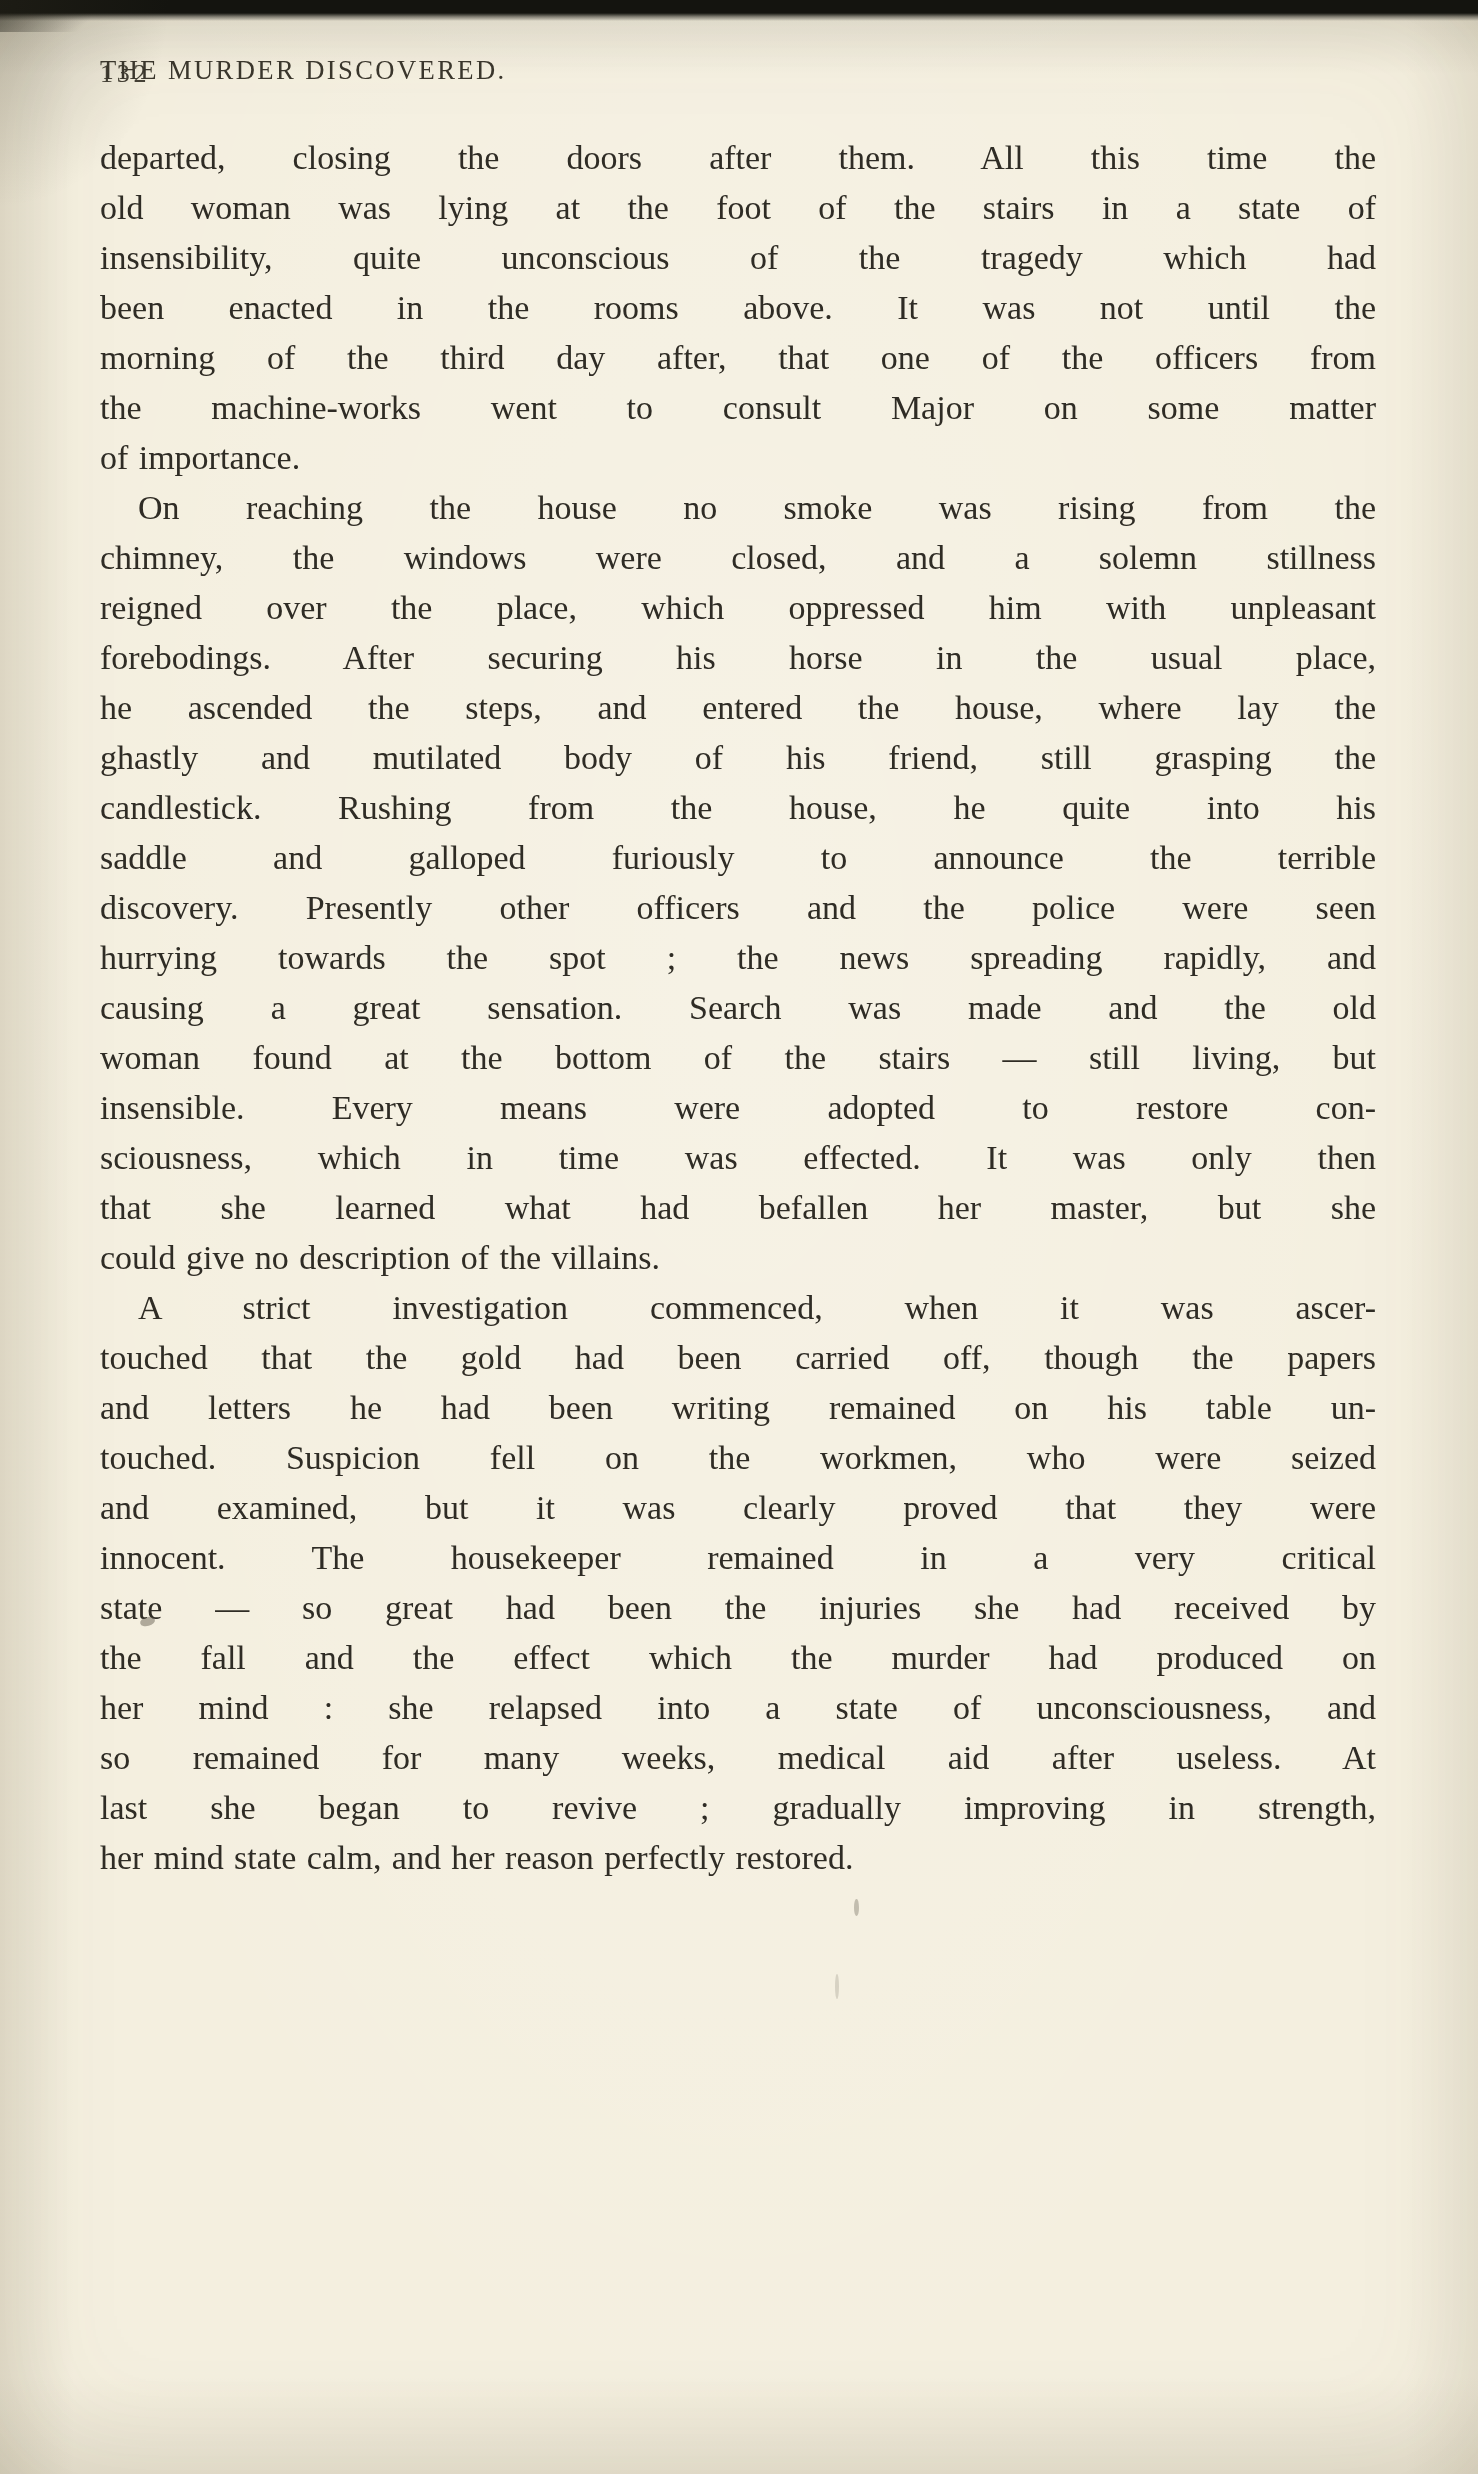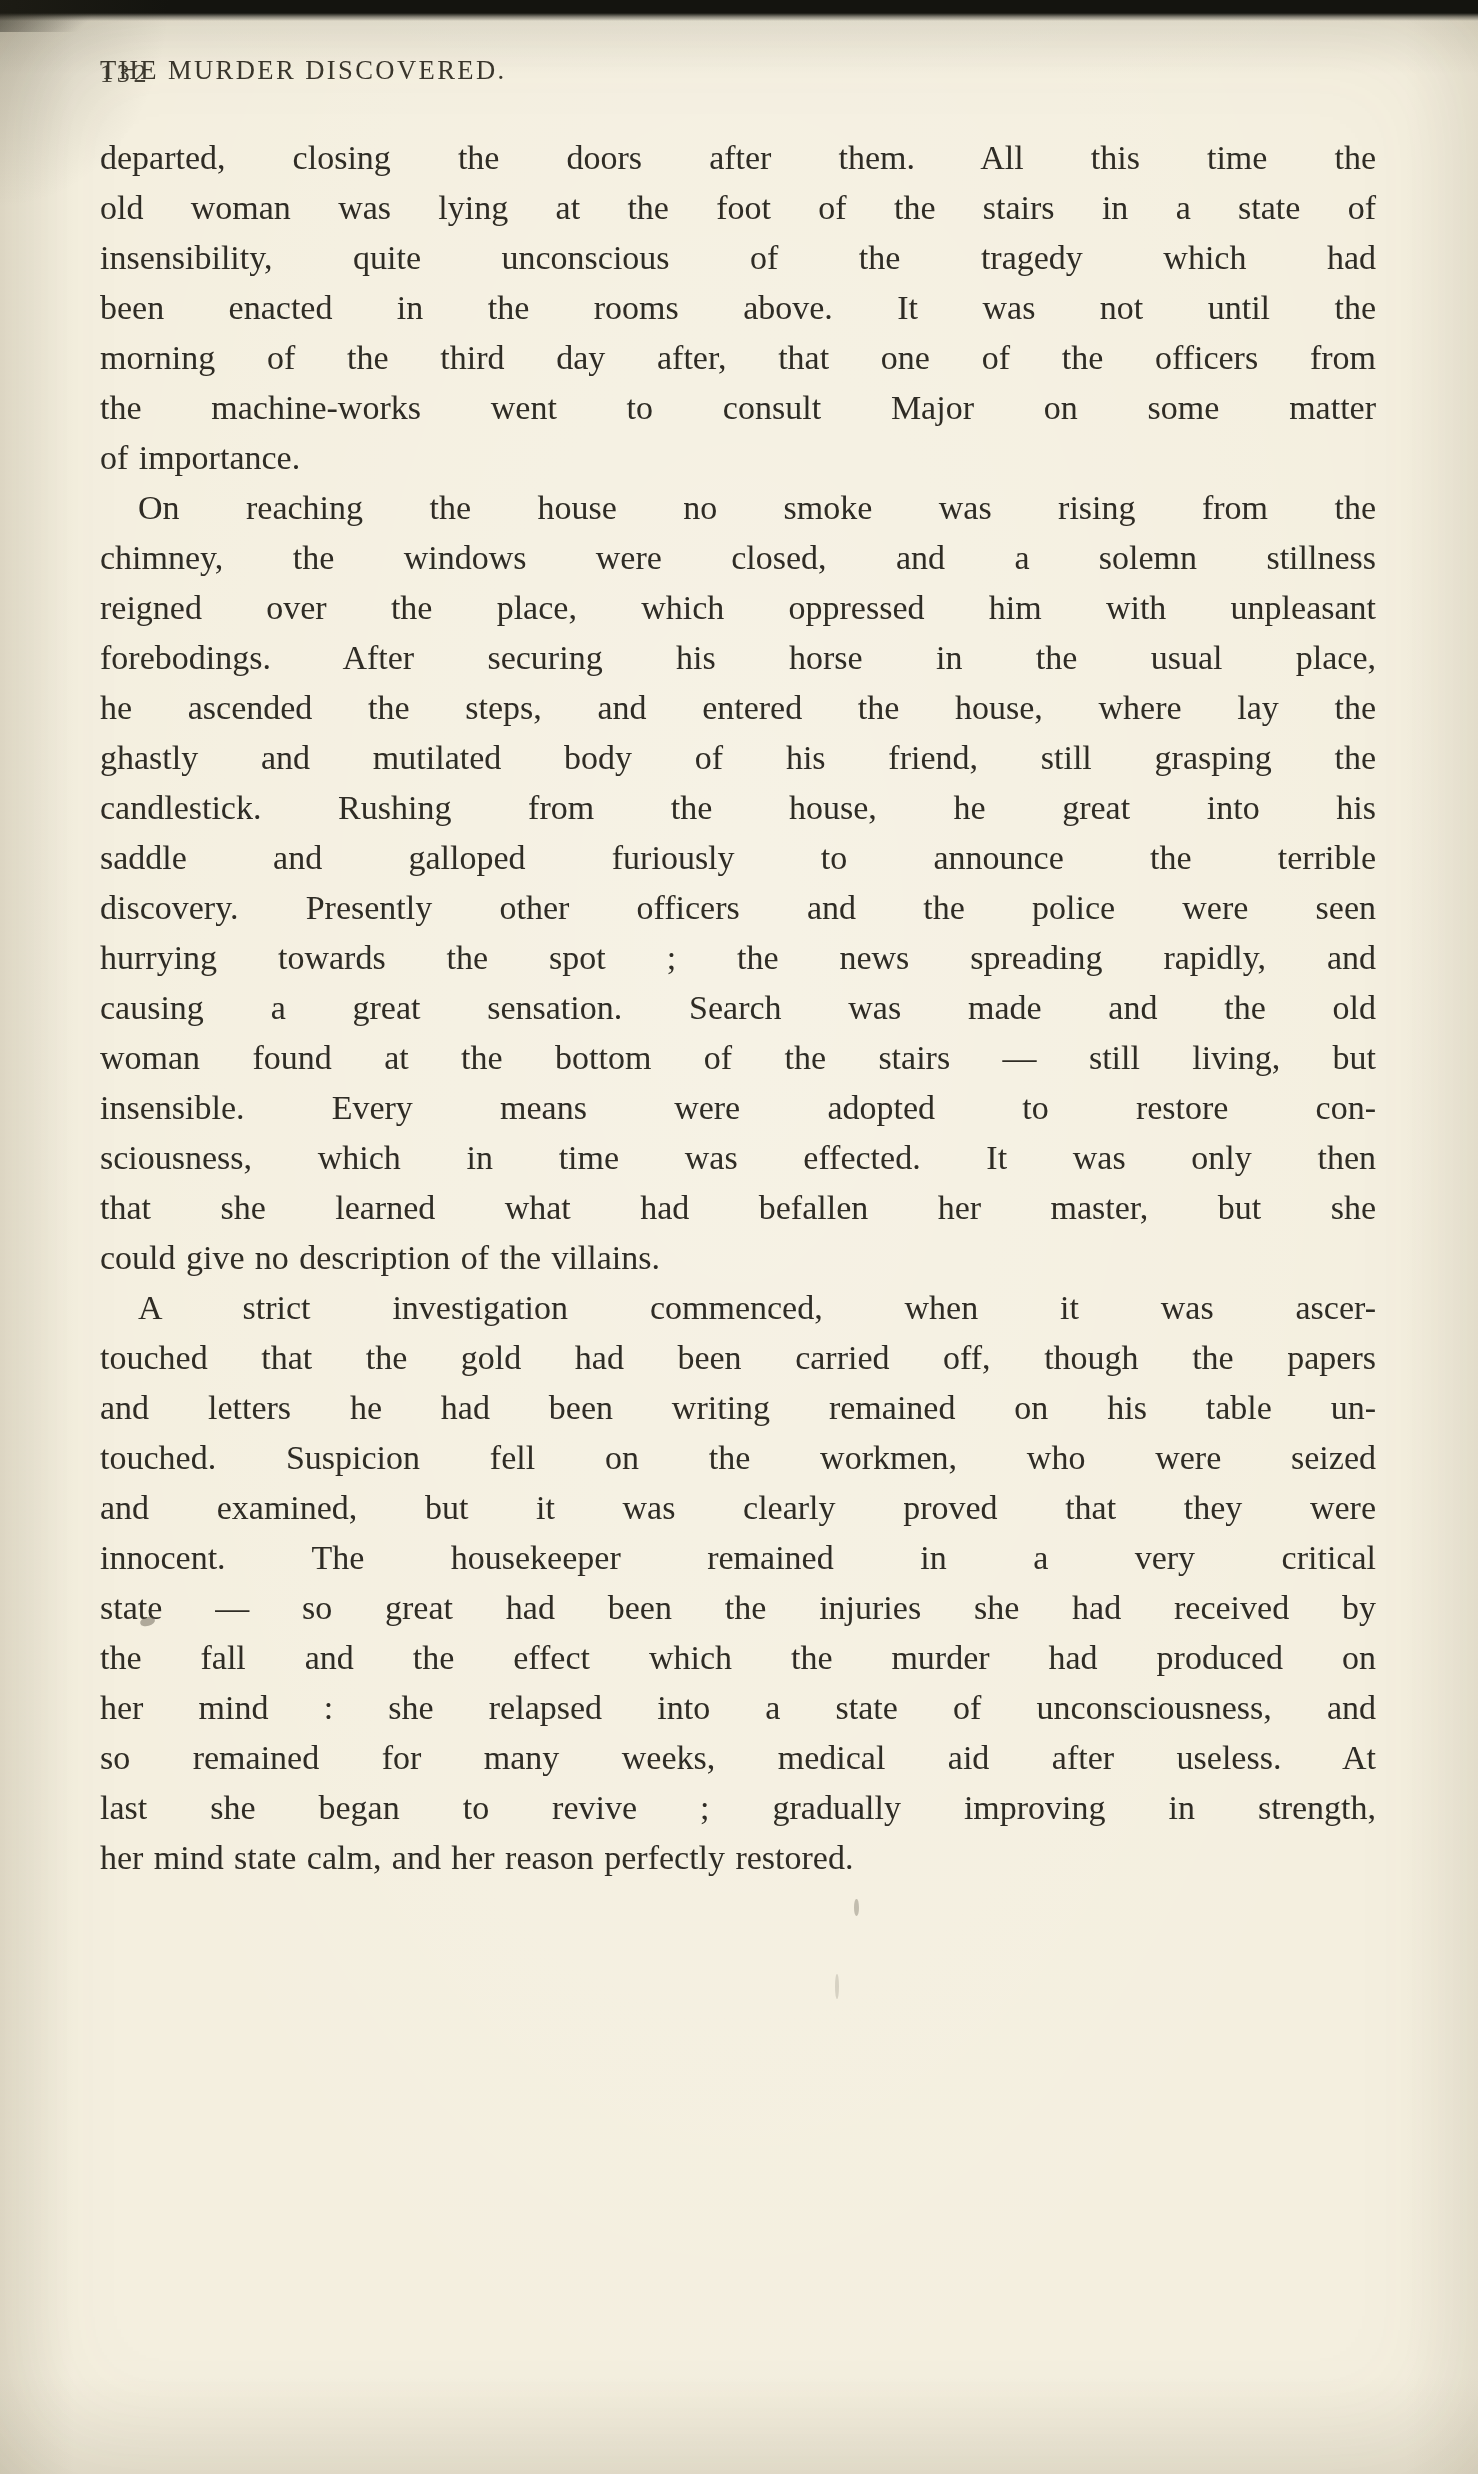--- a/index.html
+++ b/index.html
@@ -133,21 +133,21 @@
         <div class="line">the machine-works went to consult Major on some matter</div>
         <div class="line last">of importance.</div>
       </div>
       <div class="paragraph indent">
         <div class="line first">On reaching the house no smoke was rising from the</div>
         <div class="line">chimney, the windows were closed, and a solemn stillness</div>
         <div class="line">reigned over the place, which oppressed him with unpleasant</div>
         <div class="line">forebodings.  After securing his horse in the usual place,</div>
         <div class="line">he ascended the steps, and entered the house, where lay the</div>
         <div class="line">ghastly and mutilated body of his friend, still grasping the</div>
-        <div class="line">candlestick.  Rushing from the house, he great into his</div>
+        <div class="line">candlestick.  Rushing from the house, he quite into his</div>
         <div class="line">saddle and galloped furiously to announce the terrible</div>
         <div class="line">discovery.  Presently other officers and the police were seen</div>
         <div class="line">hurrying towards the spot ; the news spreading rapidly, and</div>
         <div class="line">causing a great sensation.  Search was made and the old</div>
         <div class="line">woman found at the bottom of the stairs — still living, but</div>
         <div class="line">insensible.  Every means were adopted to restore con-</div>
         <div class="line">sciousness, which in time was effected.  It was only then</div>
         <div class="line">that she learned what had befallen her master, but she</div>
         <div class="line last">could give no description of the villains.</div>
       </div>

